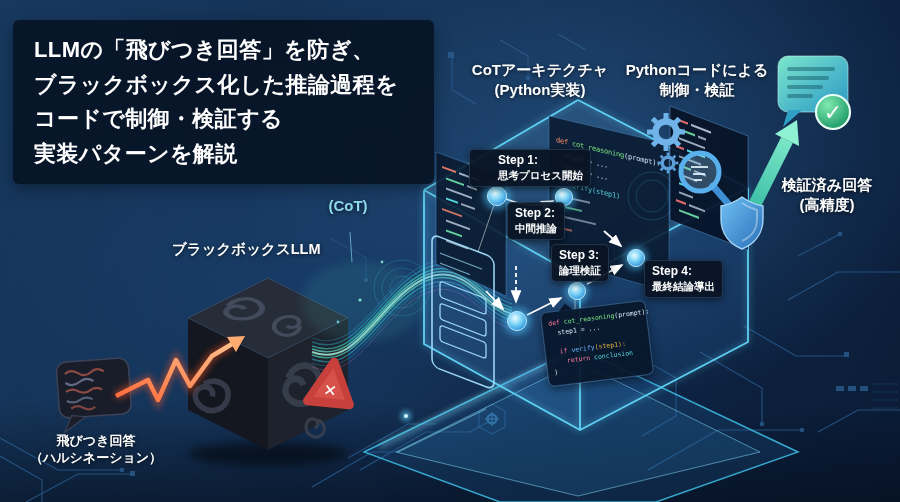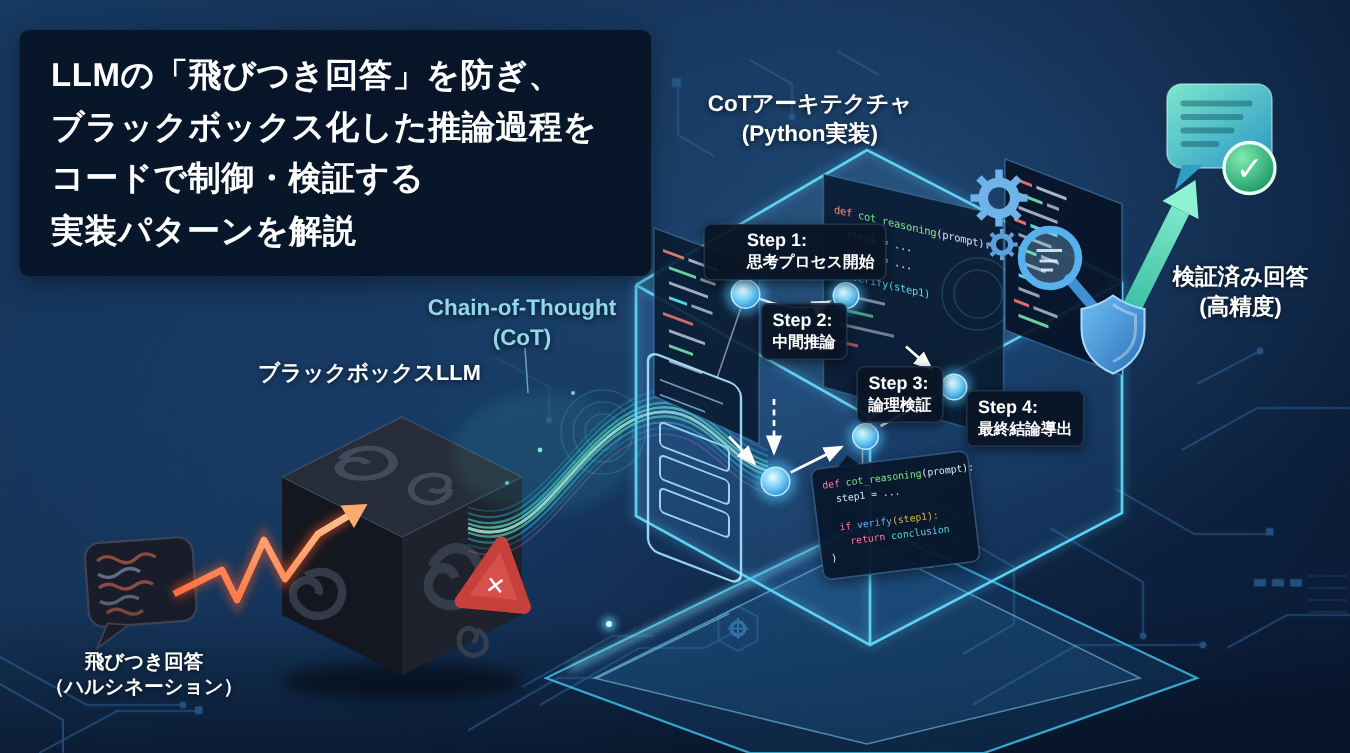--- a/index.html
+++ b/index.html
@@ -392,45 +392,48 @@
   <div>LLMの「飛びつき回答」を防ぎ、</div>
   <div>ブラックボックス化した推論過程を</div>
   <div>コードで制御・検証する</div>
   <div>実装パターンを解説</div>
 </div>
 
 <div class="lbl" style="left:455px;top:60px;width:170px;">
   <span>CoTアーキテクチャ</span>
   <span>(Python実装)</span>
 </div>
+<div class="lbl" style="left:617px;top:60px;width:160px;">
+  <span>Pythonコードによる</span>
+  <span>制御・検証</span>
+</div>
 <div class="lbl" style="left:765px;top:139px;width:124px;margin-top:36px;">
   <span>検証済み回答</span>
   <span>(高精度)</span>
 </div>
 <div class="lbl lbl-cyan" style="left:278px;top:196px;width:140px;">
-  <span>Chain-of-Thought</span>
   <span>(CoT)</span>
 </div>
 <div class="lbl" style="left:16px;top:432px;width:160px;font-size:13px;">
   <span>飛びつき回答</span>
   <span>（ハルシネーション）</span>
 </div>
 <div class="lbl" style="left:172px;top:240px;width:160px;font-size:14.5px;text-align:left;">
   <span>ブラックボックスLLM</span>
 </div>
 
 <div class="tag" style="left:469px;top:149px;padding-left:28px;">
   <span class="t">Step 1:</span>
   <span class="d">思考プロセス開始</span>
 </div>
 <div class="tag" style="left:507px;top:202px;">
   <span class="t">Step 2:</span>
   <span class="d">中間推論</span>
 </div>
-<div class="tag" style="left:551px;top:244px;margin-left:20px;">
+<div class="tag" style="left:551px;top:244px;">
   <span class="t">Step 3:</span>
   <span class="d">論理検証</span>
 </div>
 <div class="tag" style="left:644px;top:260px;">
   <span class="t">Step 4:</span>
   <span class="d">最終結論導出</span>
 </div>
 
 <div class="codeb">
   <div class="cl"><span class="ck">def</span><span class="cg"> cot_reasoning</span><span class="cw">(prompt):</span></div>

